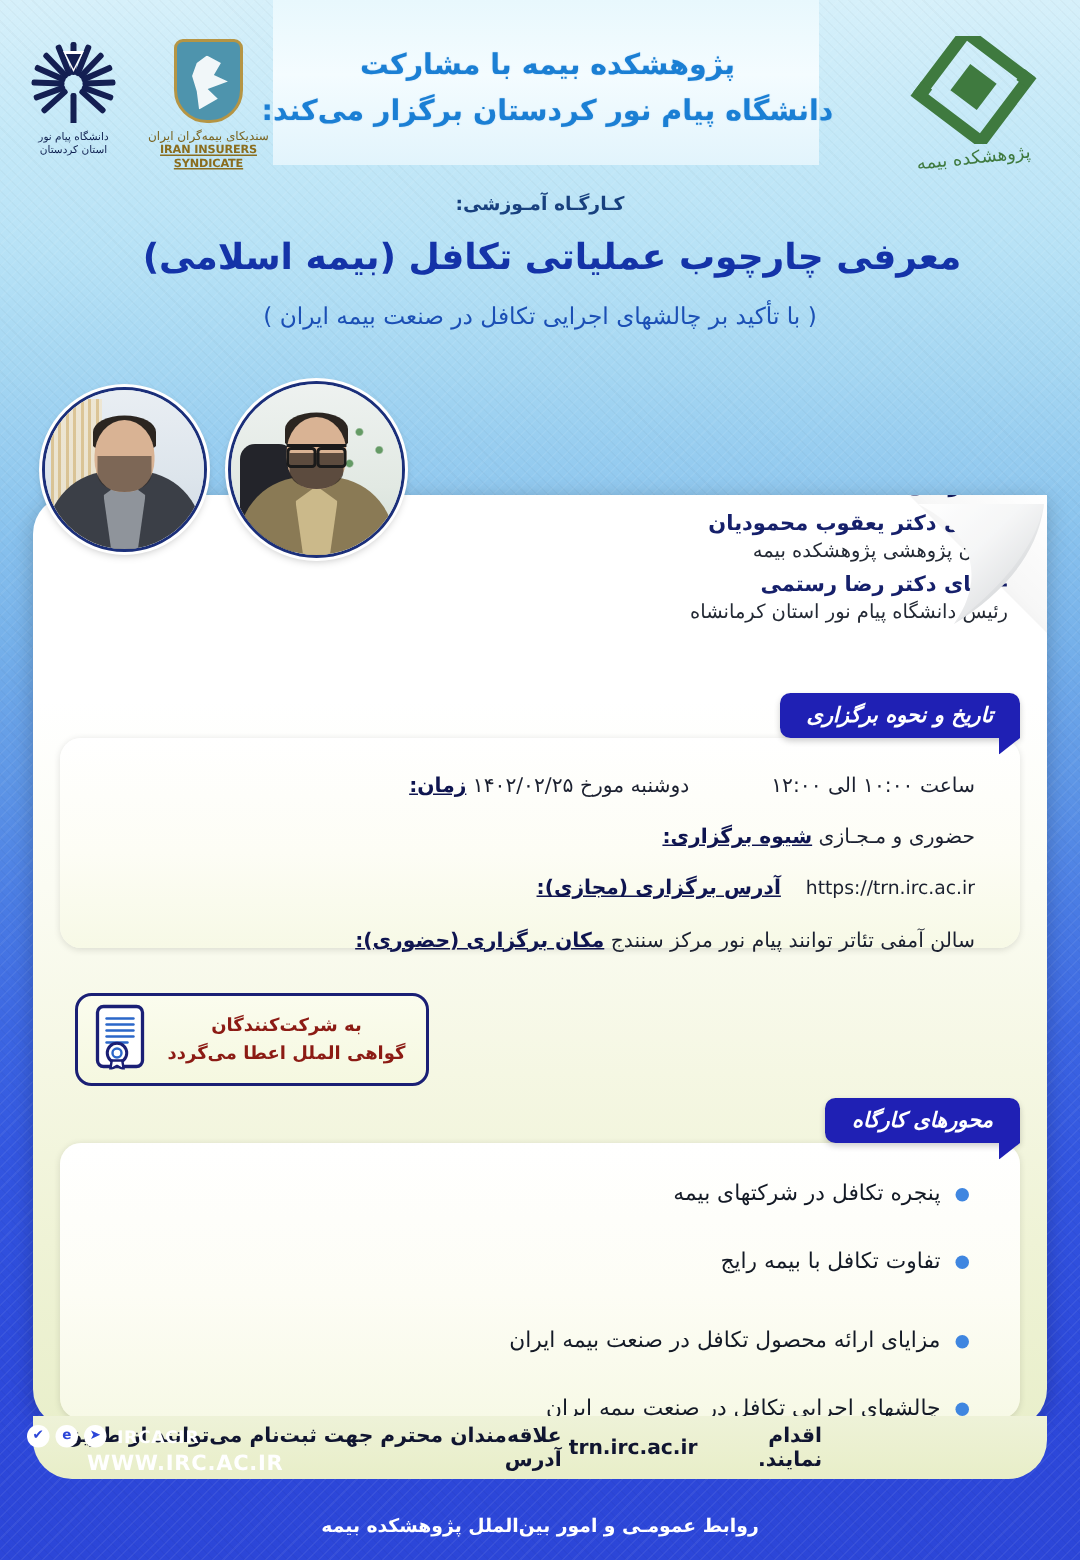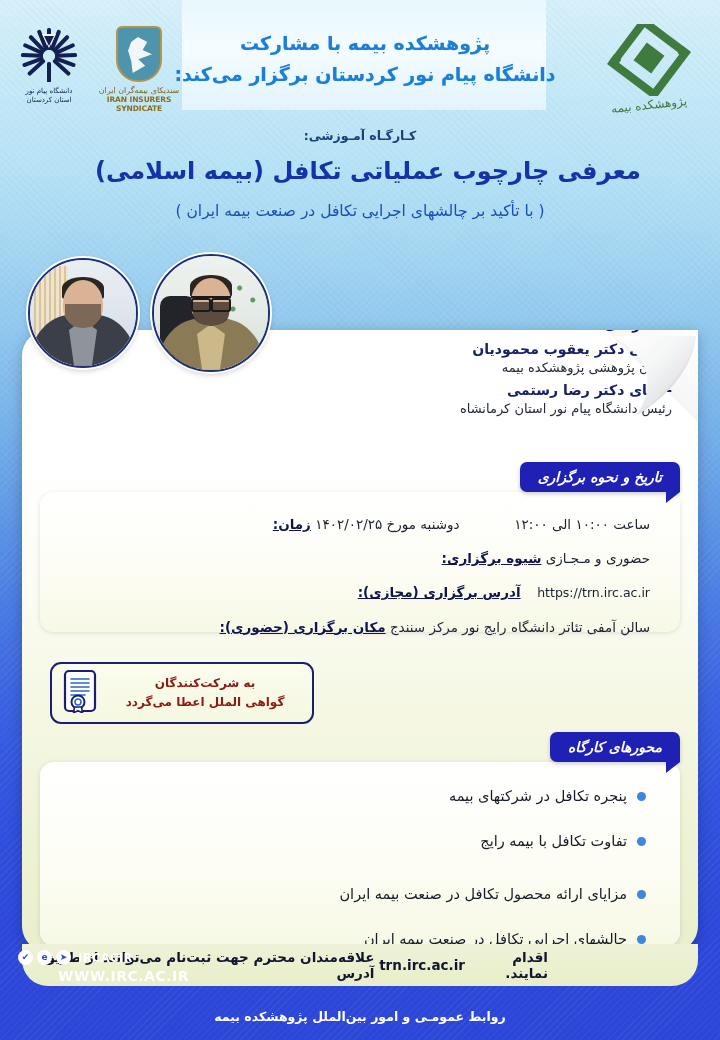--- a/index.html
+++ b/index.html
@@ -103,21 +103,21 @@
     overflow: hidden;
   }
   .logo-iis .shield::after {
     content: "";
     position: absolute; left: 9px; top: 9px; width: 26px; height: 36px;
     background: #ffffff;
     clip-path: polygon(42% 0%, 78% 14%, 60% 36%, 96% 48%, 44% 62%, 70% 80%, 22% 100%, 16% 66%, 4% 38%, 16% 14%);
     opacity: .92;
   }
   .logo-iis .fa { font-size: 8px; color: #7a6523; margin-top: 4px; letter-spacing: -.2px; }
-  .logo-iis .en { font-size: 7.5px; color: #8a6d1e; font-weight: bold; letter-spacing: -.1px; }
+  .logo-iis .en { font-size: 7.5px; color: #8a6d1e; font-weight: bold; letter-spacing: -.1px; text-decoration: underline; }
 
   
   .logo-right {
     position: absolute;
     right: 16px;
     top: 24px;
     width: 110px;
     text-align: center;
   }
   .logo-right .mark { height: 72px; }
@@ -340,21 +340,21 @@
     line-height: 1.2;
   }
   .detail-row b { color: #0f1550; font-weight: bold; text-decoration: underline; }
   .detail-row .inline-gap { display: inline-block; width: 46px; }
   .detail-row .ltr { direction: ltr; display: inline-block; unicode-bidi: embed; }
 
   
   .cert-box {
     position: absolute;
     left: 28px;
-    width: 264px;
+    width: 236px;
     height: 62px;
     border: 2px solid #1a1f75;
     border-radius: 11px;
     background: linear-gradient(to bottom,#fbfcee,#f5f8e0);
     display: flex;
     align-items: center;
     gap: 10px;
     padding: 0 10px;
     z-index: 6;
     direction: ltr;
@@ -563,21 +563,21 @@
         <div class="detail-row" style="padding-top:18px;">
           <span>حضوری و مـجـازی</span>
           <b>شیوه برگزاری:</b>
         </div>
         <div class="detail-row" style="padding-top:18px;">
           <span class="ltr" style="font-size:12.5px;">https://trn.irc.ac.ir</span>
           <span style="display:inline-block;width:8px;"></span>
           <b>آدرس برگزاری (مجازی):</b>
         </div>
         <div class="detail-row" style="padding-top:18px;">
-          <span>سالن آمفی تئاتر دانشگاه رایج نور مرکز سنندج</span>
+          <span>سالن آمفی تئاتر توانند پیام نور مرکز سنندج</span>
           <b>مکان برگزاری (حضوری):</b>
         </div>
       </div>
 
       <div class="cert-box" style="top:332px;">
         <div>
           <svg width="36" height="44" viewBox="0 0 36 44" aria-hidden="true">
             <rect x="3" y="2" width="30" height="40" rx="4" fill="#ffffff" stroke="#1a1f75" stroke-width="2.2"></rect>
             <g stroke="#2b67c9" stroke-width="1.6" stroke-linecap="round">
               <line x1="9" y1="10" x2="27" y2="10"></line>

